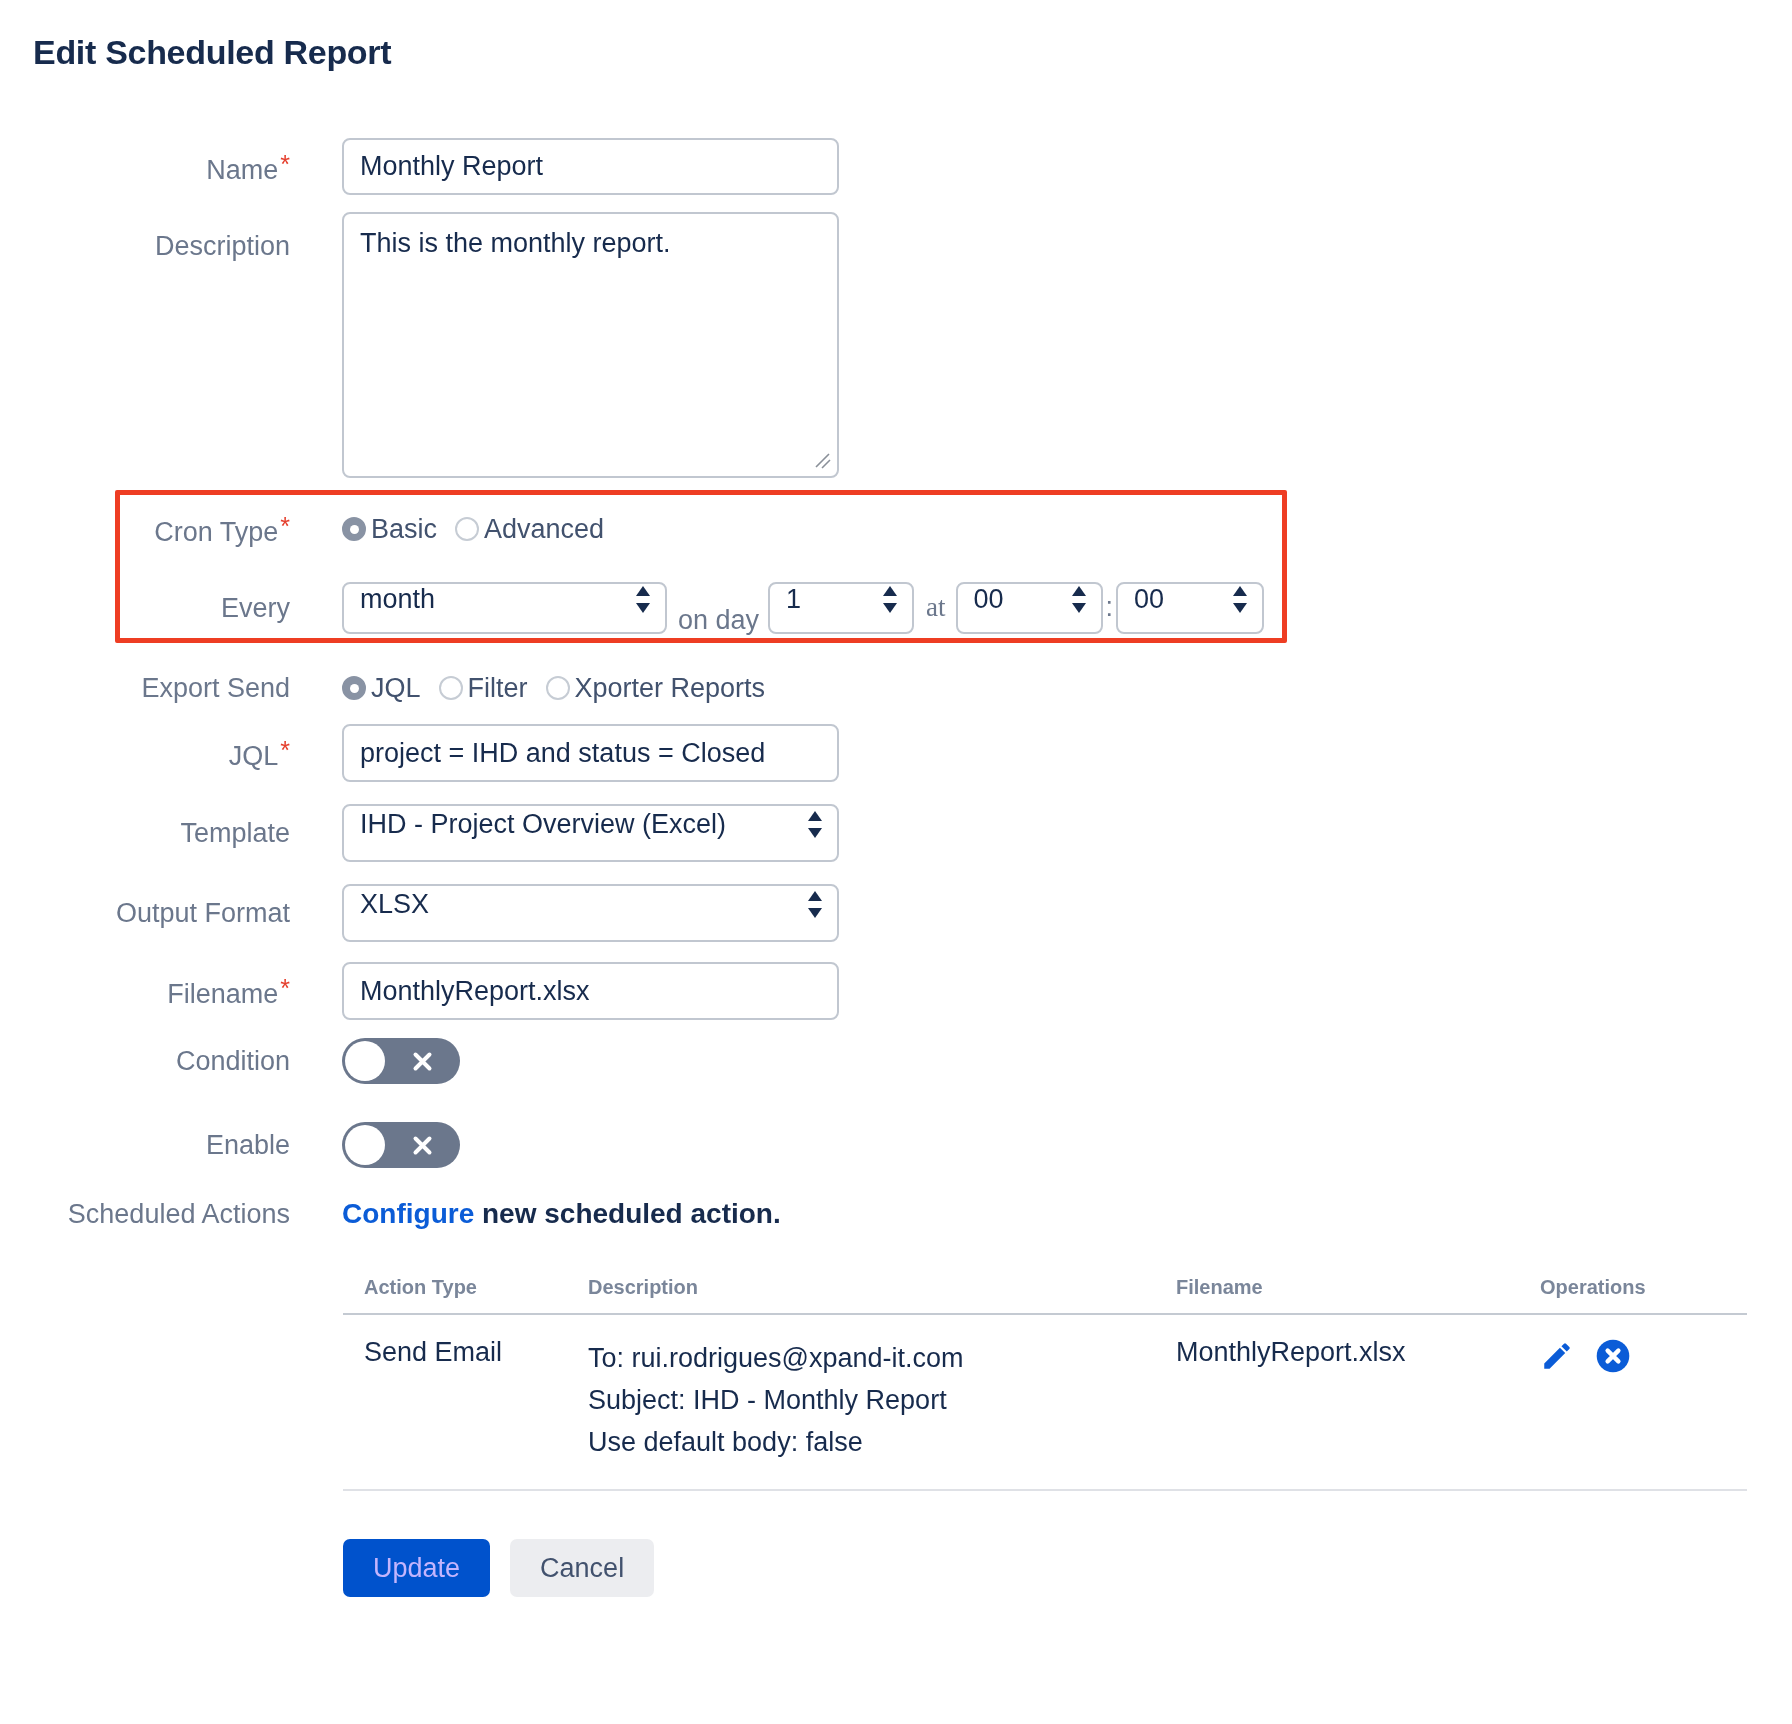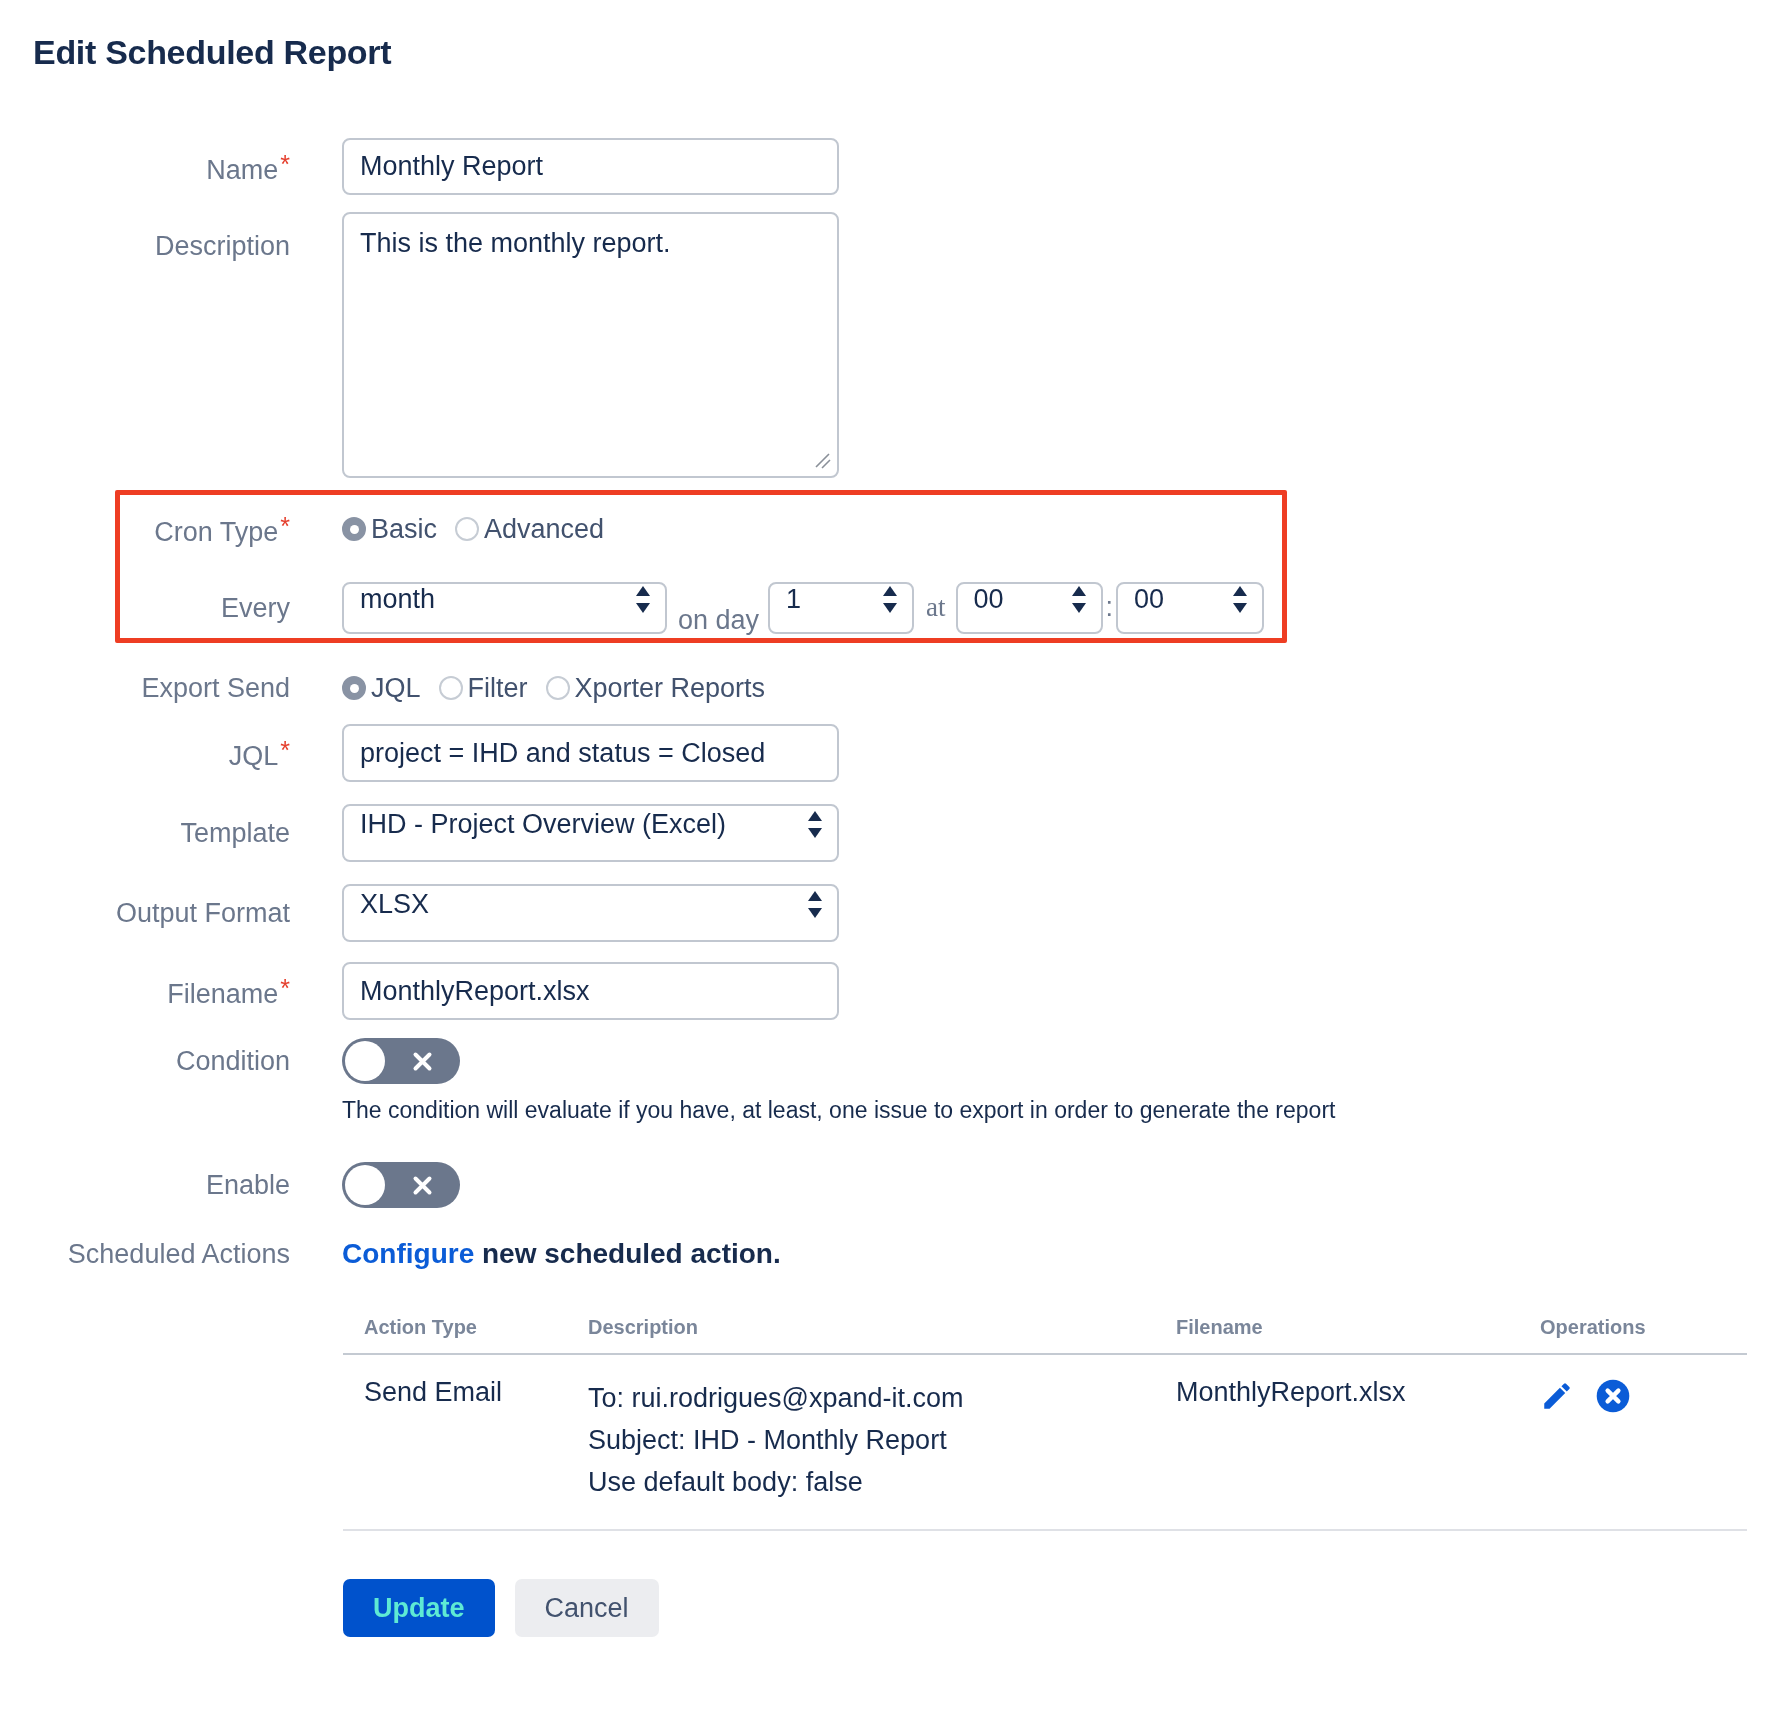--- a/index.html
+++ b/index.html
@@ -122,21 +122,21 @@
   .desc-line { line-height:42px; }
   .ops-cell { display:flex; align-items:flex-start; gap:22px; padding-top:2px; }
   .op-icon { cursor:pointer; display:inline-flex; }
 
   
   .btn-bar { margin:48px 0 0 343px; display:flex; gap:20px; }
   .btn {
     height:58px; border:none; border-radius:7px; font-family:"Liberation Sans", sans-serif;
     font-size:27px; padding:0 30px; cursor:pointer; display:flex; align-items:center;
   }
-  .btn-primary { background:#0052CC; color:#5eead4; font-weight:700; }
+  .btn-primary { background:#0052CC; color:#c4b5fd; font-weight:400; }
   .btn-subtle  { background:#ECEDF0; color:#42526E; font-weight:400; }
 </style>
 </head>
 <body>
 
 <h1 class="page-title">Edit Scheduled Report</h1>
 
 <div class="cron-highlight"></div>
 
 <div class="form">
@@ -271,21 +271,20 @@
 
   <div class="form-row row-condition">
     <div class="form-label">Condition</div>
     <div class="form-content" style="display:block;">
       <div class="toggle">
         <span class="knob"></span>
         <svg class="x-mark" width="23" height="23" viewBox="0 0 23 23">
           <path d="M4.5 4.5 L18.5 18.5 M18.5 4.5 L4.5 18.5" stroke="#fff" stroke-width="4" stroke-linecap="round"></path>
         </svg>
       </div>
-      <div class="condition-help">The condition will evaluate if you have, at least, one issue to export in order to generate the report</div>
     </div>
   </div>
 
   <div class="form-row row-enable">
     <div class="form-label">Enable</div>
     <div class="form-content">
       <div class="toggle">
         <span class="knob"></span>
         <svg class="x-mark" width="23" height="23" viewBox="0 0 23 23">
           <path d="M4.5 4.5 L18.5 18.5 M18.5 4.5 L4.5 18.5" stroke="#fff" stroke-width="4" stroke-linecap="round"></path>

